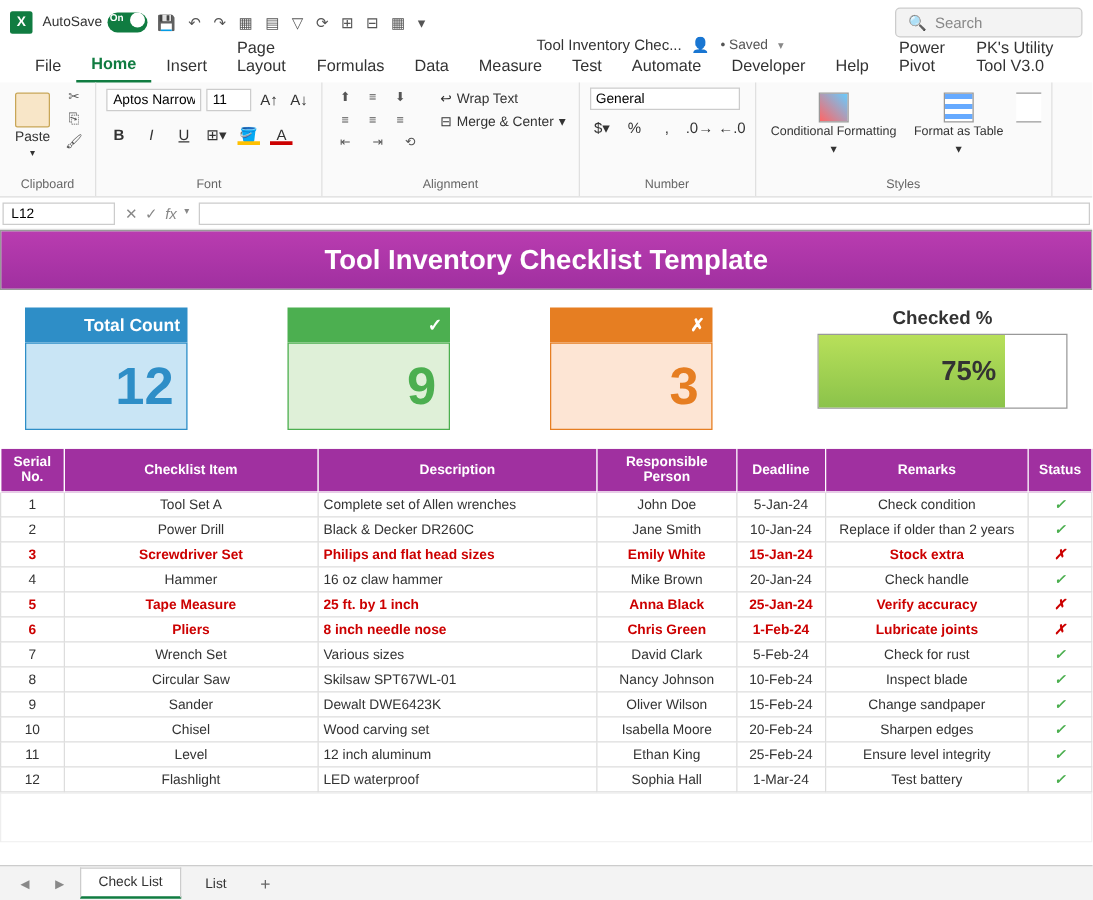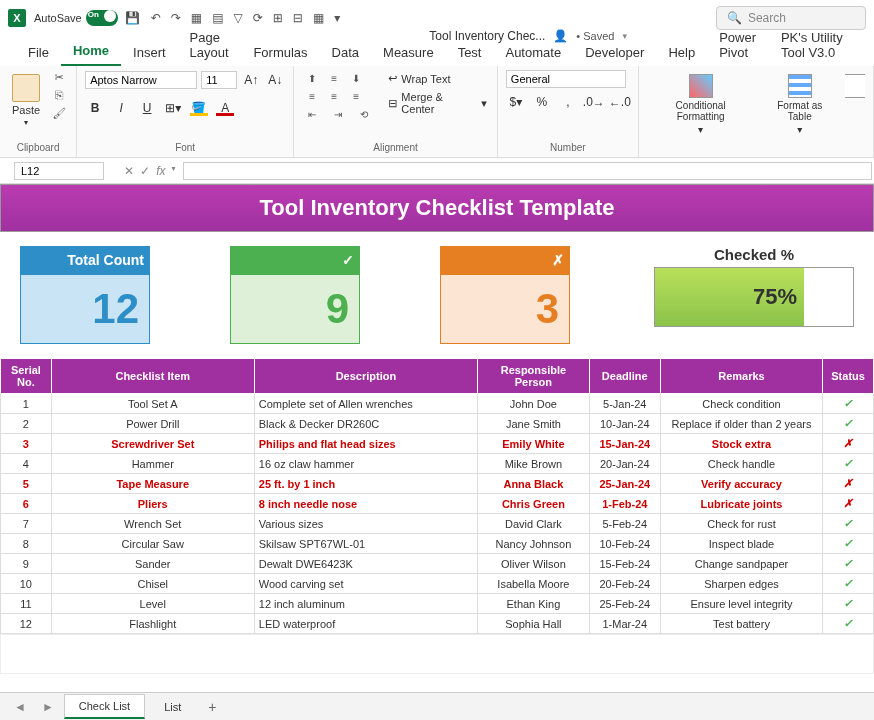--- a/index.html
+++ b/index.html
@@ -25,37 +25,37 @@
 
 .ribbon { display: flex; height: 92px; border-bottom: 1px solid #ddd; background: #fafafa; }
 .ribbon-group { border-right: 1px solid #e0e0e0; padding: 4px 8px; display: flex; flex-direction: column; justify-content: space-between; }
 .ribbon-group-label { font-size: 10px; color: #666; text-align: center; margin-top: auto; padding-top: 2px; }
 .ribbon-content { display: flex; gap: 6px; align-items: flex-start; flex: 1; }
 .paste-btn { display: flex; flex-direction: column; align-items: center; gap: 2px; padding: 4px; }
 .paste-ico { width: 28px; height: 28px; background: #f8e6c8; border: 1px solid #c8a657; border-radius: 2px; }
 .small-icons { display: flex; flex-direction: column; gap: 4px; }
 .si { width: 18px; height: 14px; display: flex; align-items: center; justify-content: center; font-size: 11px; color: #555; }
 .font-row { display: flex; gap: 4px; align-items: center; margin-bottom: 4px; }
-.font-sel { border: 1px solid #ccc; padding: 2px 4px; font-size: 11px; width: 112px; background: #fff; }
+.font-sel { border: 1px solid #ccc; padding: 2px 4px; font-size: 11px; width: 76px; background: #fff; }
 .size-sel { border: 1px solid #ccc; padding: 2px 4px; font-size: 11px; width: 36px; background: #fff; }
 .fmt-row { display: flex; gap: 6px; align-items: center; }
 .fmt-btn { width: 20px; height: 20px; display: flex; align-items: center; justify-content: center; font-size: 12px; cursor: pointer; }
 .color-bar { width: 18px; height: 3px; background: #ffc000; margin-top: -2px; }
 .color-bar.red { background: #c00; }
 .align-grid { display: grid; grid-template-columns: repeat(3, 20px); gap: 2px; }
 .ab { width: 20px; height: 16px; display: flex; align-items: center; justify-content: center; font-size: 10px; color: #555; cursor: pointer; }
 .wrap-merge { display: flex; flex-direction: column; gap: 2px; margin-left: 6px; }
 .wm-btn { display: flex; align-items: center; gap: 4px; font-size: 11px; padding: 2px; cursor: pointer; }
 .num-sel { border: 1px solid #ccc; padding: 2px 4px; font-size: 11px; width: 120px; background: #fff; margin-bottom: 4px; }
 .big-btn { display: flex; flex-direction: column; align-items: center; gap: 2px; padding: 4px; font-size: 10px; text-align: center; cursor: pointer; }
 .big-ico { width: 24px; height: 24px; border: 1px solid #999; background: #fff; }
 
 
 .formula-bar { display: flex; align-items: center; height: 26px; border-bottom: 1px solid #ddd; }
-.name-box { width: 90px; border: 1px solid #ccc; padding: 2px 6px; font-size: 11px; margin: 14px; }
+.name-box { width: 90px; border: 1px solid #ccc; padding: 2px 6px; font-size: 11px; margin: 2px; }
 .fx-icons { display: flex; gap: 6px; padding: 0 6px; color: #888; }
 .fx-input { flex: 1; border: 1px solid #ccc; padding: 2px 6px; font-size: 11px; margin: 2px; }
 
 
 .sheet { padding: 0; }
 .sheet-title { background: linear-gradient(#b93cb0, #a030a0); color: #fff; font-size: 22px; font-weight: bold; text-align: center; padding: 10px; border: 1px solid #999; }
 
 .summary-row { display: flex; gap: 0; padding: 14px 20px; align-items: flex-start; }
 .card { width: 130px; text-align: right; margin-right: 80px; }
 .card-head { padding: 6px; color: #fff; font-size: 14px; font-weight: bold; }
@@ -232,20 +232,21 @@
         <span>Conditional Formatting</span> ▾
       </div>
       <div class="big-btn">
         <div class="big-ico" style="background:repeating-linear-gradient(#6af,#6af 4px,#fff 4px,#fff 8px)"></div>
         <span>Format as Table</span> ▾
       </div>
       <div class="big-btn" style="width:20px;overflow:hidden">
         <div class="big-ico"></div>
       </div>
     </div>
+    <div class="ribbon-group-label">Styles</div>
   </div>
 </div>
 
 <div class="formula-bar">
   <input class="name-box" value="L12" style="">
   <div class="fx-icons">
     <span>✕</span>
     <span>✓</span>
     <span style="font-style:italic">fx</span>
     <span style="font-size:8px">▾</span>

